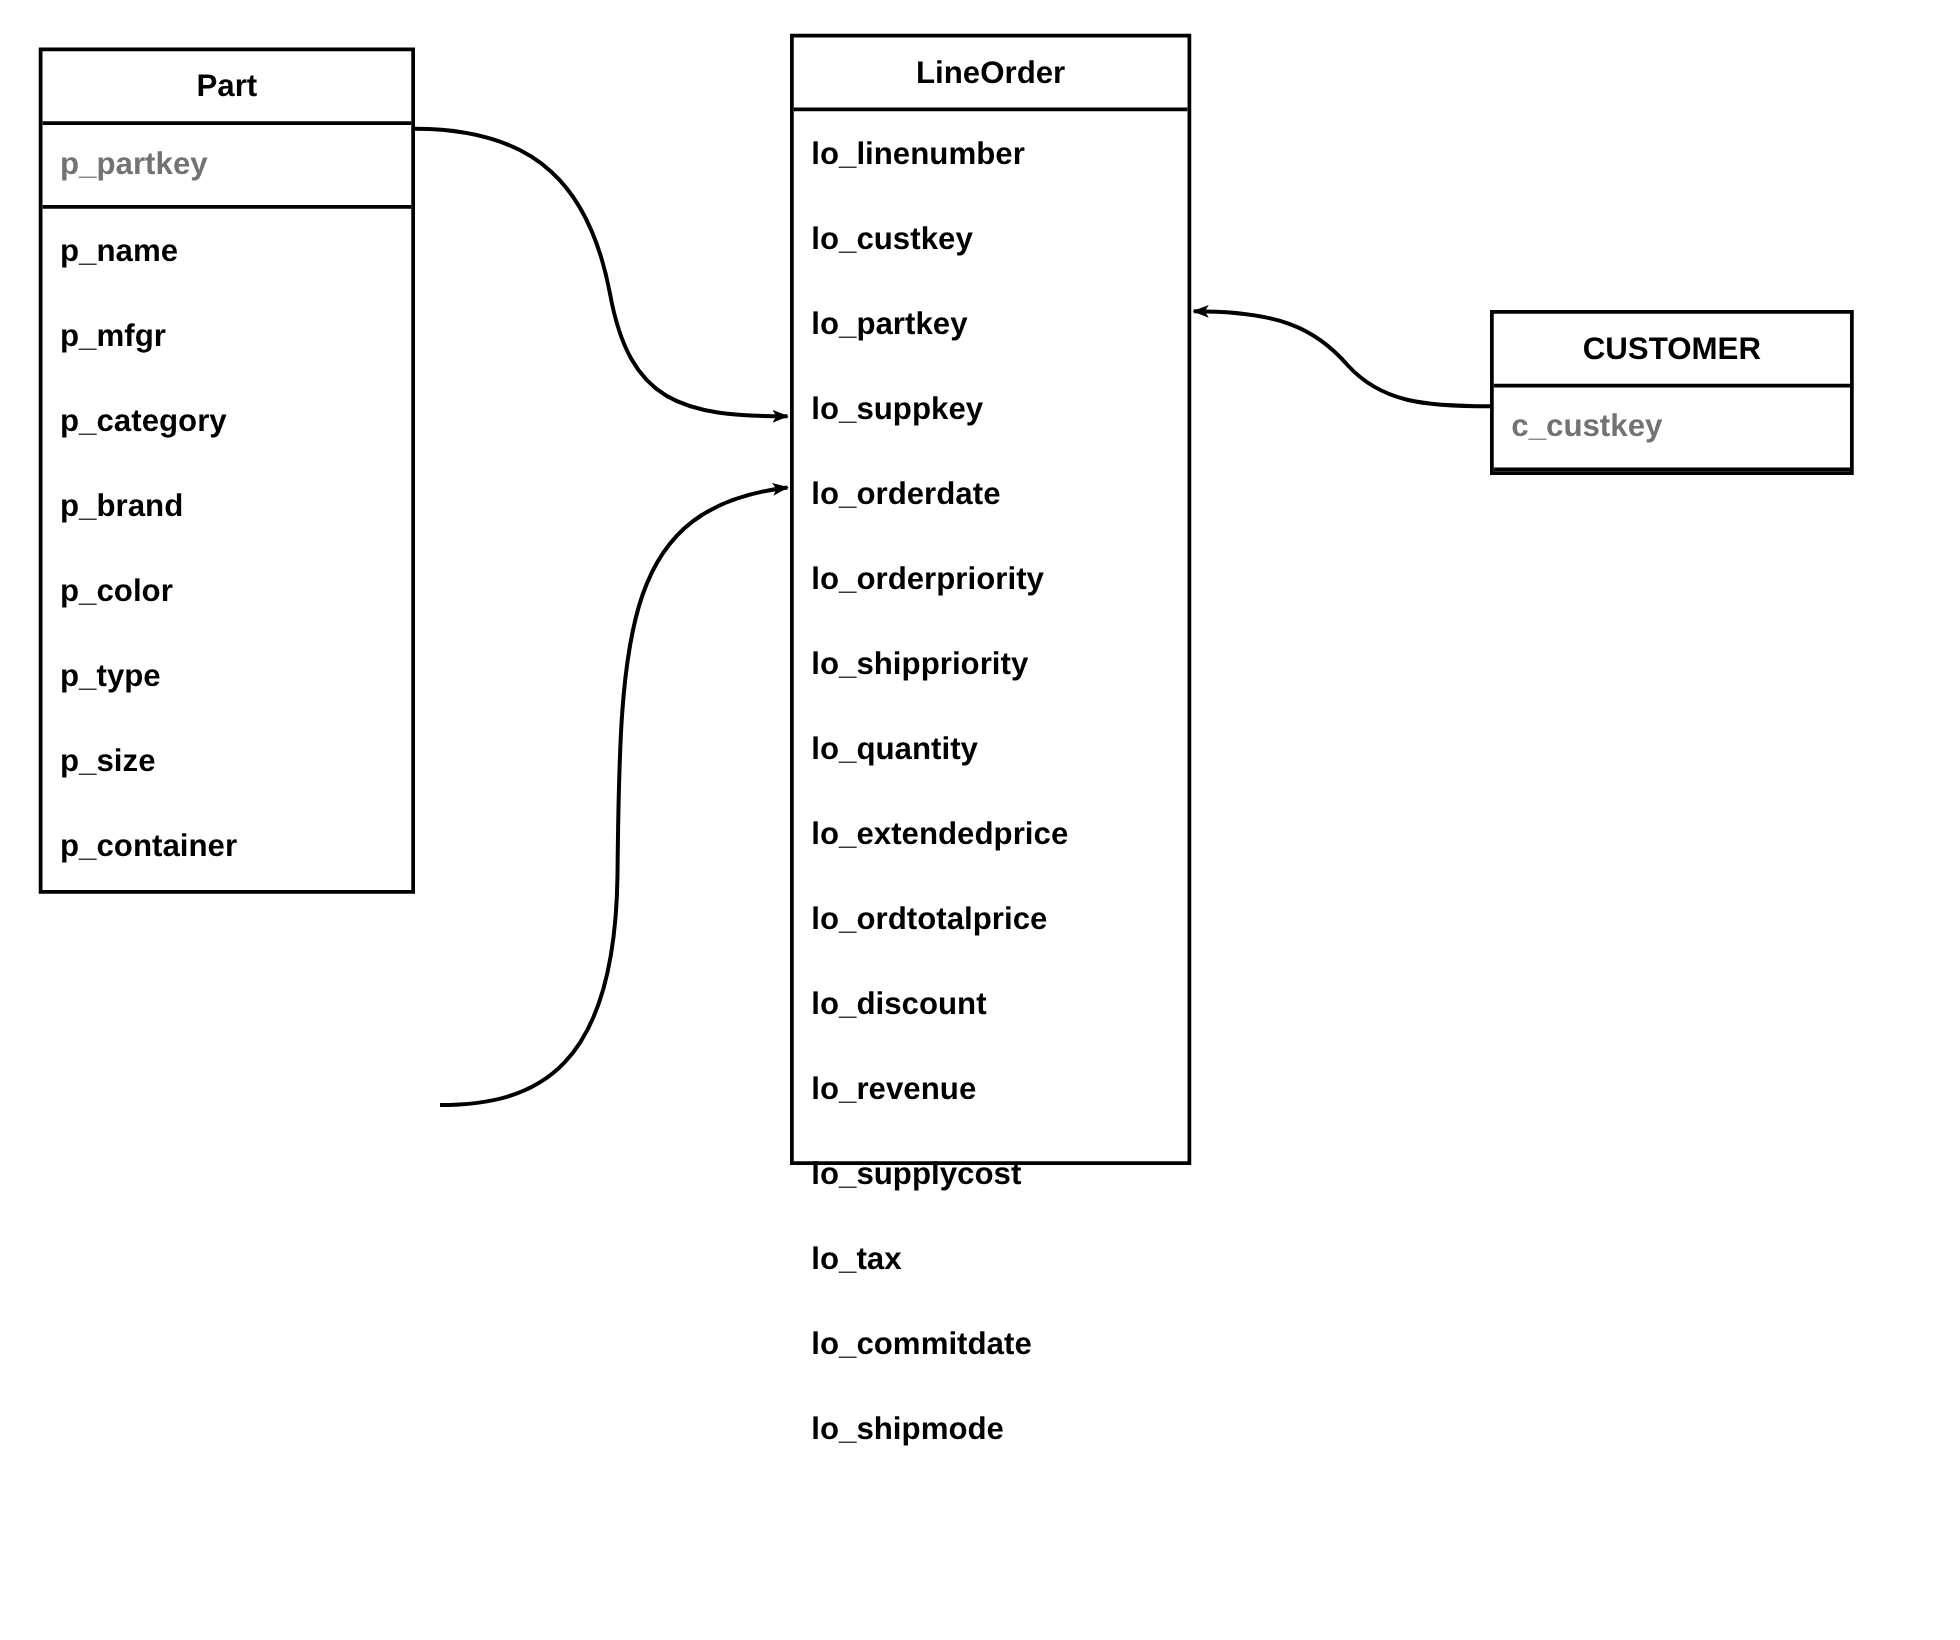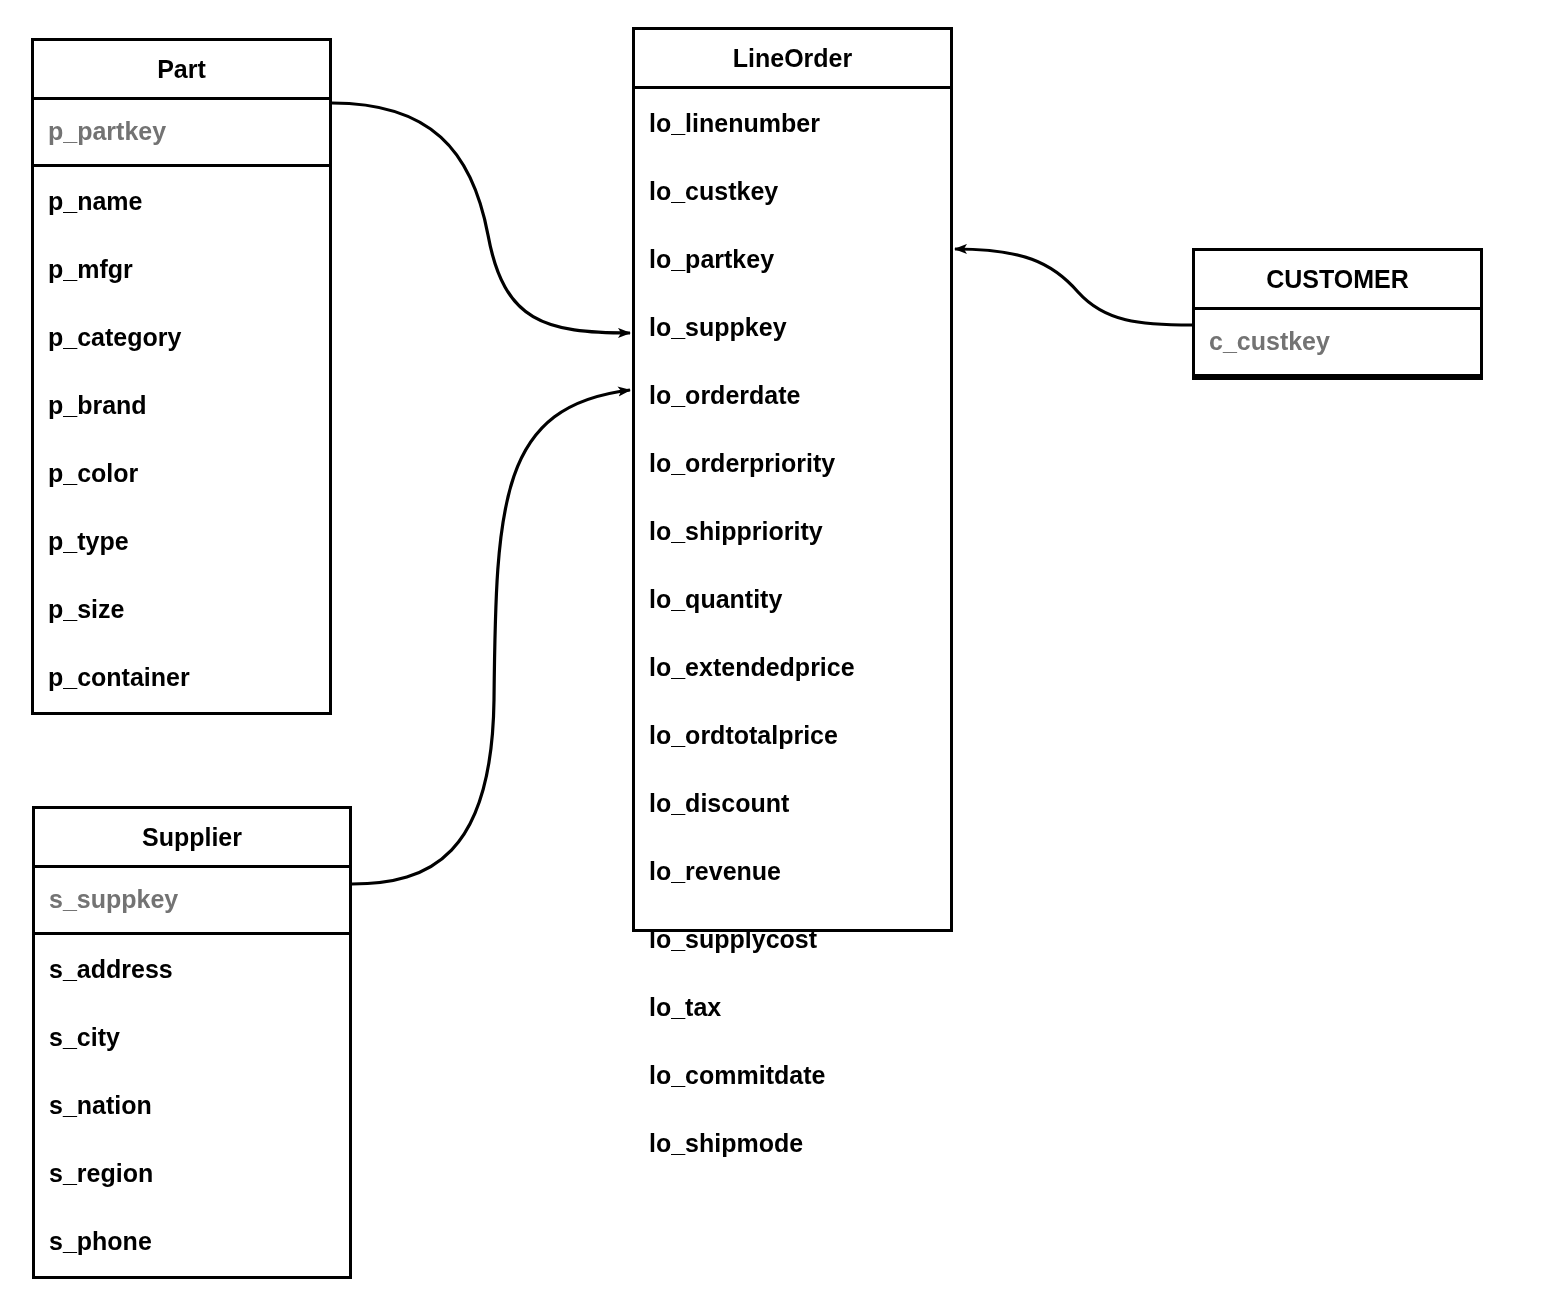--- a/index.html
+++ b/index.html
@@ -104,31 +104,20 @@
       <div class="attr">p_mfgr</div>
       <div class="attr">p_category</div>
       <div class="attr">p_brand</div>
       <div class="attr">p_color</div>
       <div class="attr">p_type</div>
       <div class="attr">p_size</div>
       <div class="attr">p_container</div>
     </div>
   </div>
 
-  <div class="entity" id="entity-supplier">
-    <div class="entity-title">Supplier</div>
-    <div class="entity-pk">s_suppkey</div>
-    <div class="entity-attrs">
-      <div class="attr">s_address</div>
-      <div class="attr">s_city</div>
-      <div class="attr">s_nation</div>
-      <div class="attr">s_region</div>
-      <div class="attr">s_phone</div>
-    </div>
-  </div>
 
   <div class="entity" id="entity-lineorder">
     <div class="entity-title">LineOrder</div>
     <div class="entity-attrs">
       <div class="attr">lo_linenumber</div>
       <div class="attr">lo_custkey</div>
       <div class="attr">lo_partkey</div>
       <div class="attr">lo_suppkey</div>
       <div class="attr">lo_orderdate</div>
       <div class="attr">lo_orderpriority</div>

